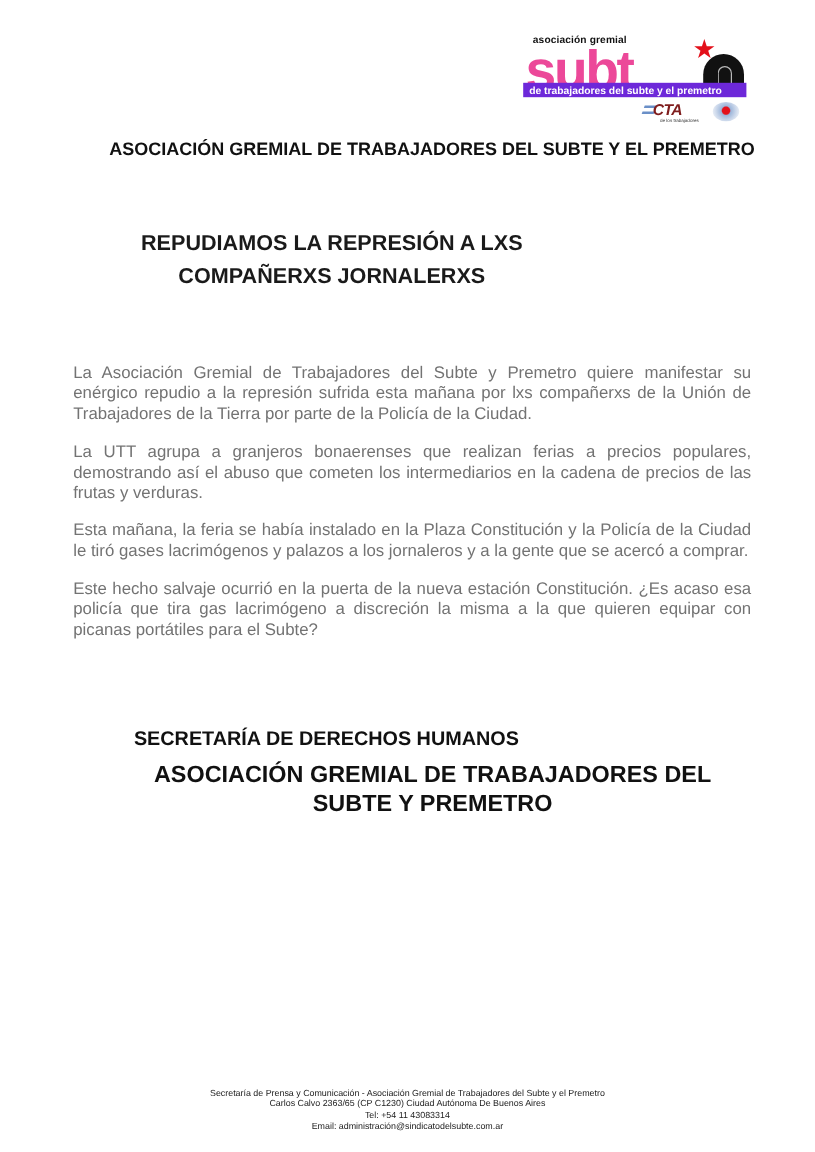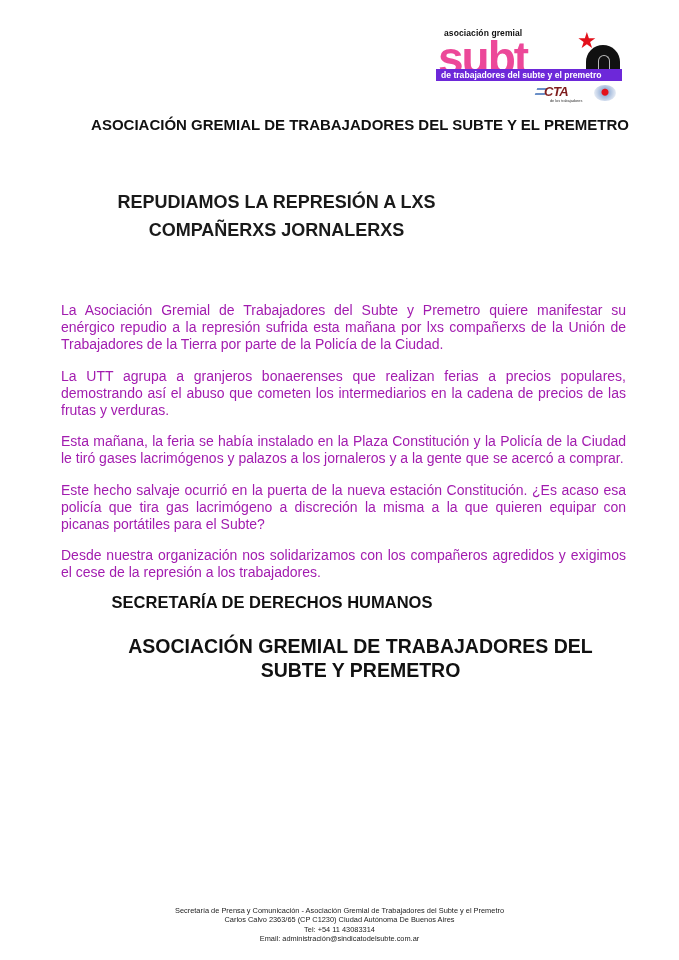--- a/index.html
+++ b/index.html
@@ -179,27 +179,27 @@
       position: absolute;
       left: 61px;
       width: 565px;
       top: 302px;
     }
     .para {
       font-size: 14px;
       line-height: 17.2px;
       text-align: justify;
       margin: 0 0 14px 0;
-      color: #a21caf;
+      color: #737373;
     }
     .signature-dept {
       position: absolute;
       left: 0;
       width: 544px;
-      top: 593px;
+      top: 607px;
       text-align: center;
       font-size: 16.5px;
       font-weight: bold;
       white-space: nowrap;
     }
     .signature-org {
       position: absolute;
       left: 0;
       width: 679px;
       top: 634px;
@@ -245,21 +245,20 @@
     <div>REPUDIAMOS LA REPRESIÓN A LXS</div>
     <div>COMPAÑERXS JORNALERXS</div>
   </div>
 
 
   <div class="body-text">
     <p class="para">La Asociación Gremial de Trabajadores del Subte y Premetro quiere manifestar su enérgico repudio a la represión sufrida esta mañana por lxs compañerxs de la Unión de Trabajadores de la Tierra por parte de la Policía de la Ciudad.</p>
     <p class="para">La UTT agrupa a granjeros bonaerenses que realizan ferias a precios populares, demostrando así el abuso que cometen los intermediarios en la cadena de precios de las frutas y verduras.</p>
     <p class="para">Esta mañana, la feria se había instalado en la Plaza Constitución y la Policía de la Ciudad le tiró gases lacrimógenos y palazos a los jornaleros y a la gente que se acercó a comprar.</p>
     <p class="para">Este hecho salvaje ocurrió en la puerta de la nueva estación Constitución. ¿Es acaso esa policía que tira gas lacrimógeno a discreción la misma a la que quieren equipar con picanas portátiles para el Subte?</p>
-    <p class="para">Desde nuestra organización nos solidarizamos con los compañeros agredidos y exigimos el cese de la represión a los trabajadores.</p>
   </div>
 
   <div class="signature-dept">SECRETARÍA DE DERECHOS HUMANOS</div>
   <div class="signature-org">
     <div>ASOCIACIÓN GREMIAL DE TRABAJADORES DEL</div>
     <div>SUBTE Y PREMETRO</div>
   </div>
 
   <div class="footer">
     <div>Secretaría de Prensa y Comunicación - Asociación Gremial de Trabajadores del Subte y el Premetro</div>

